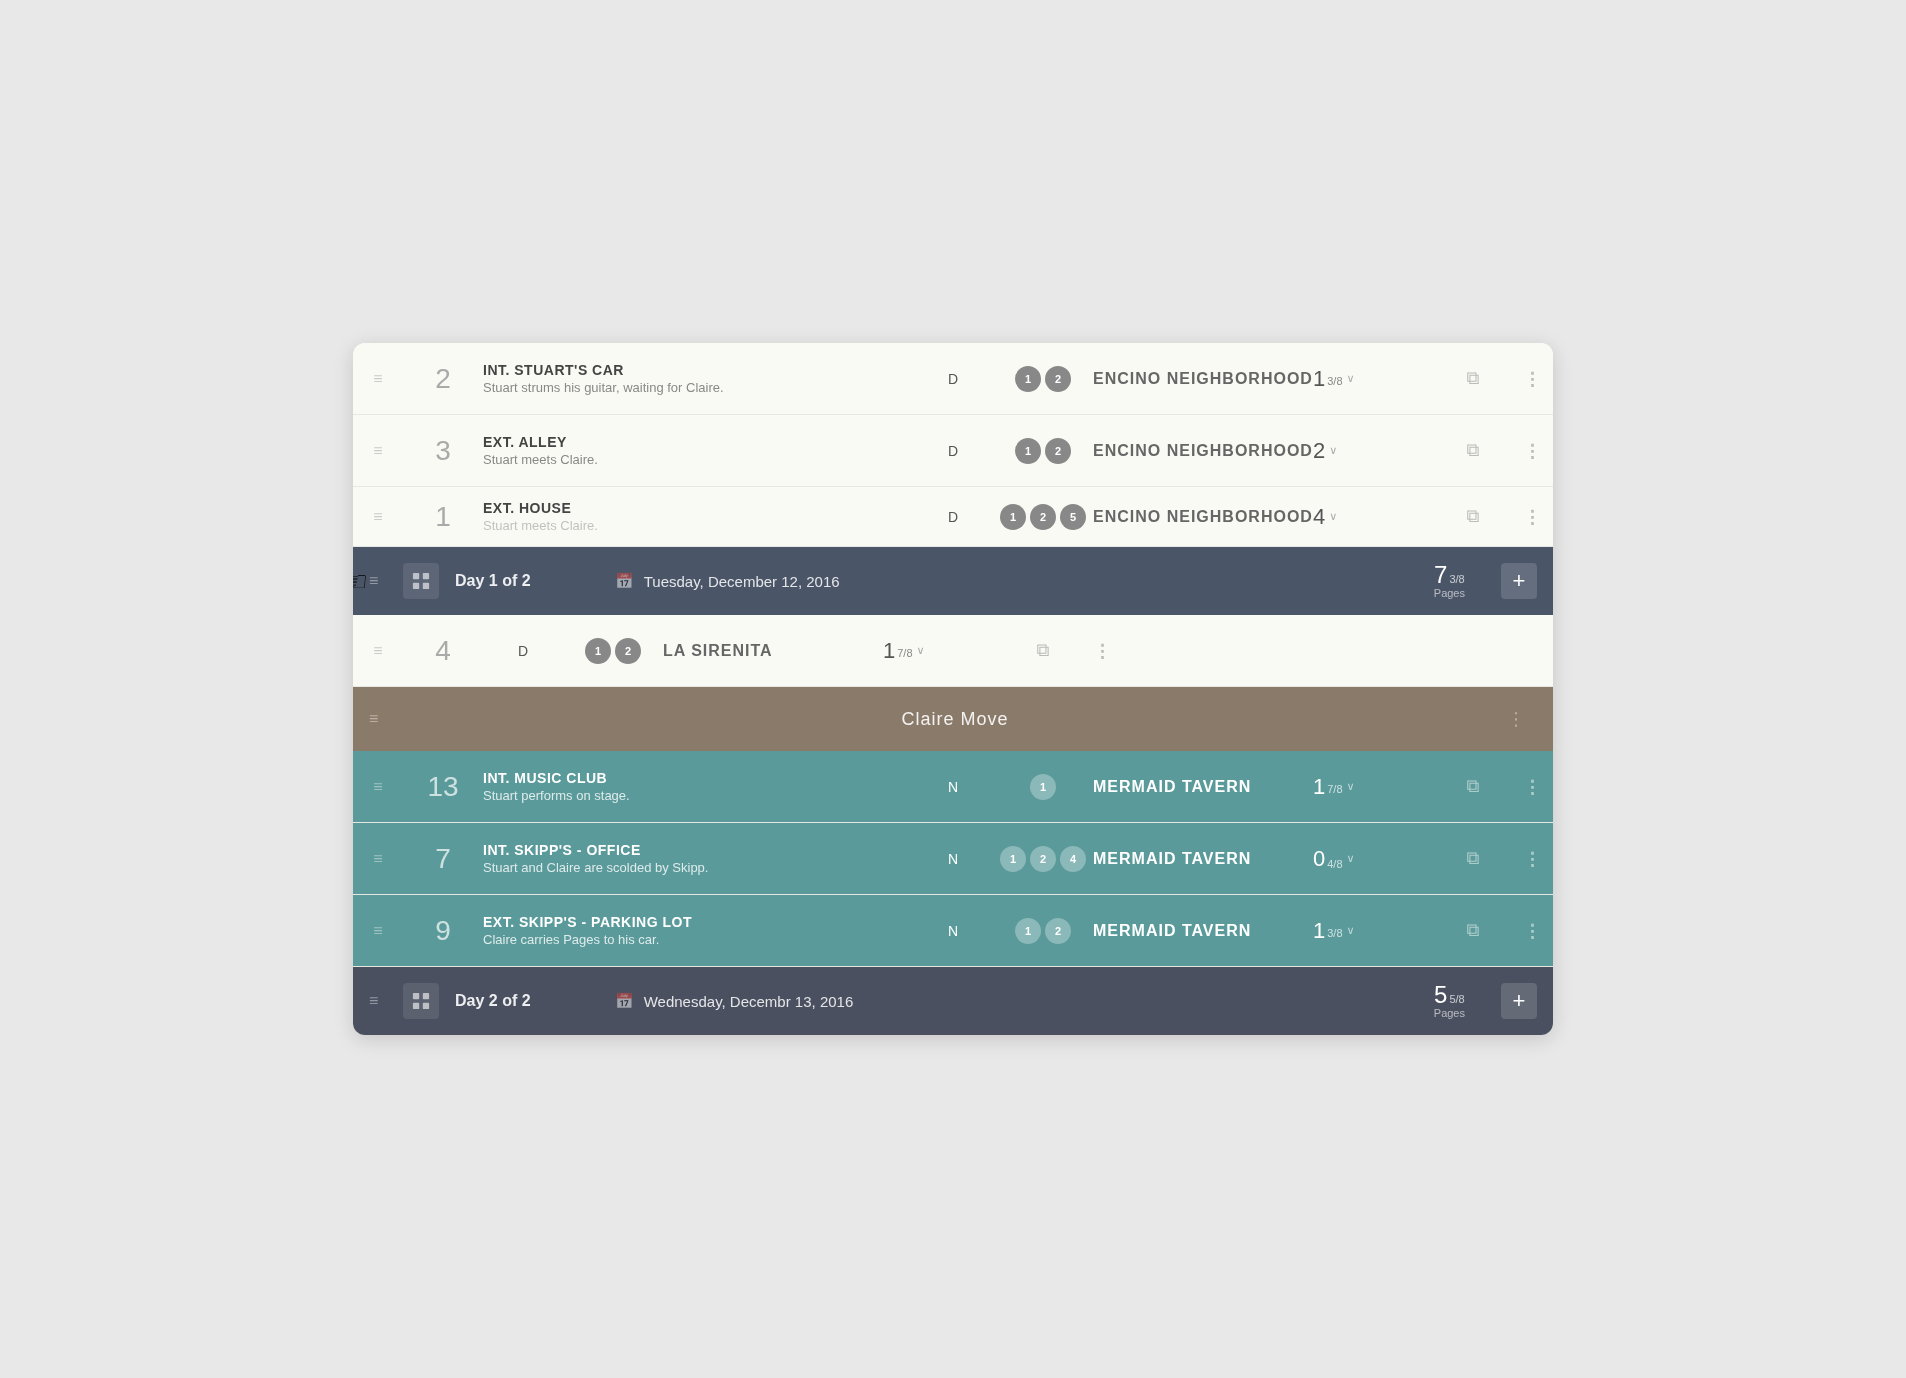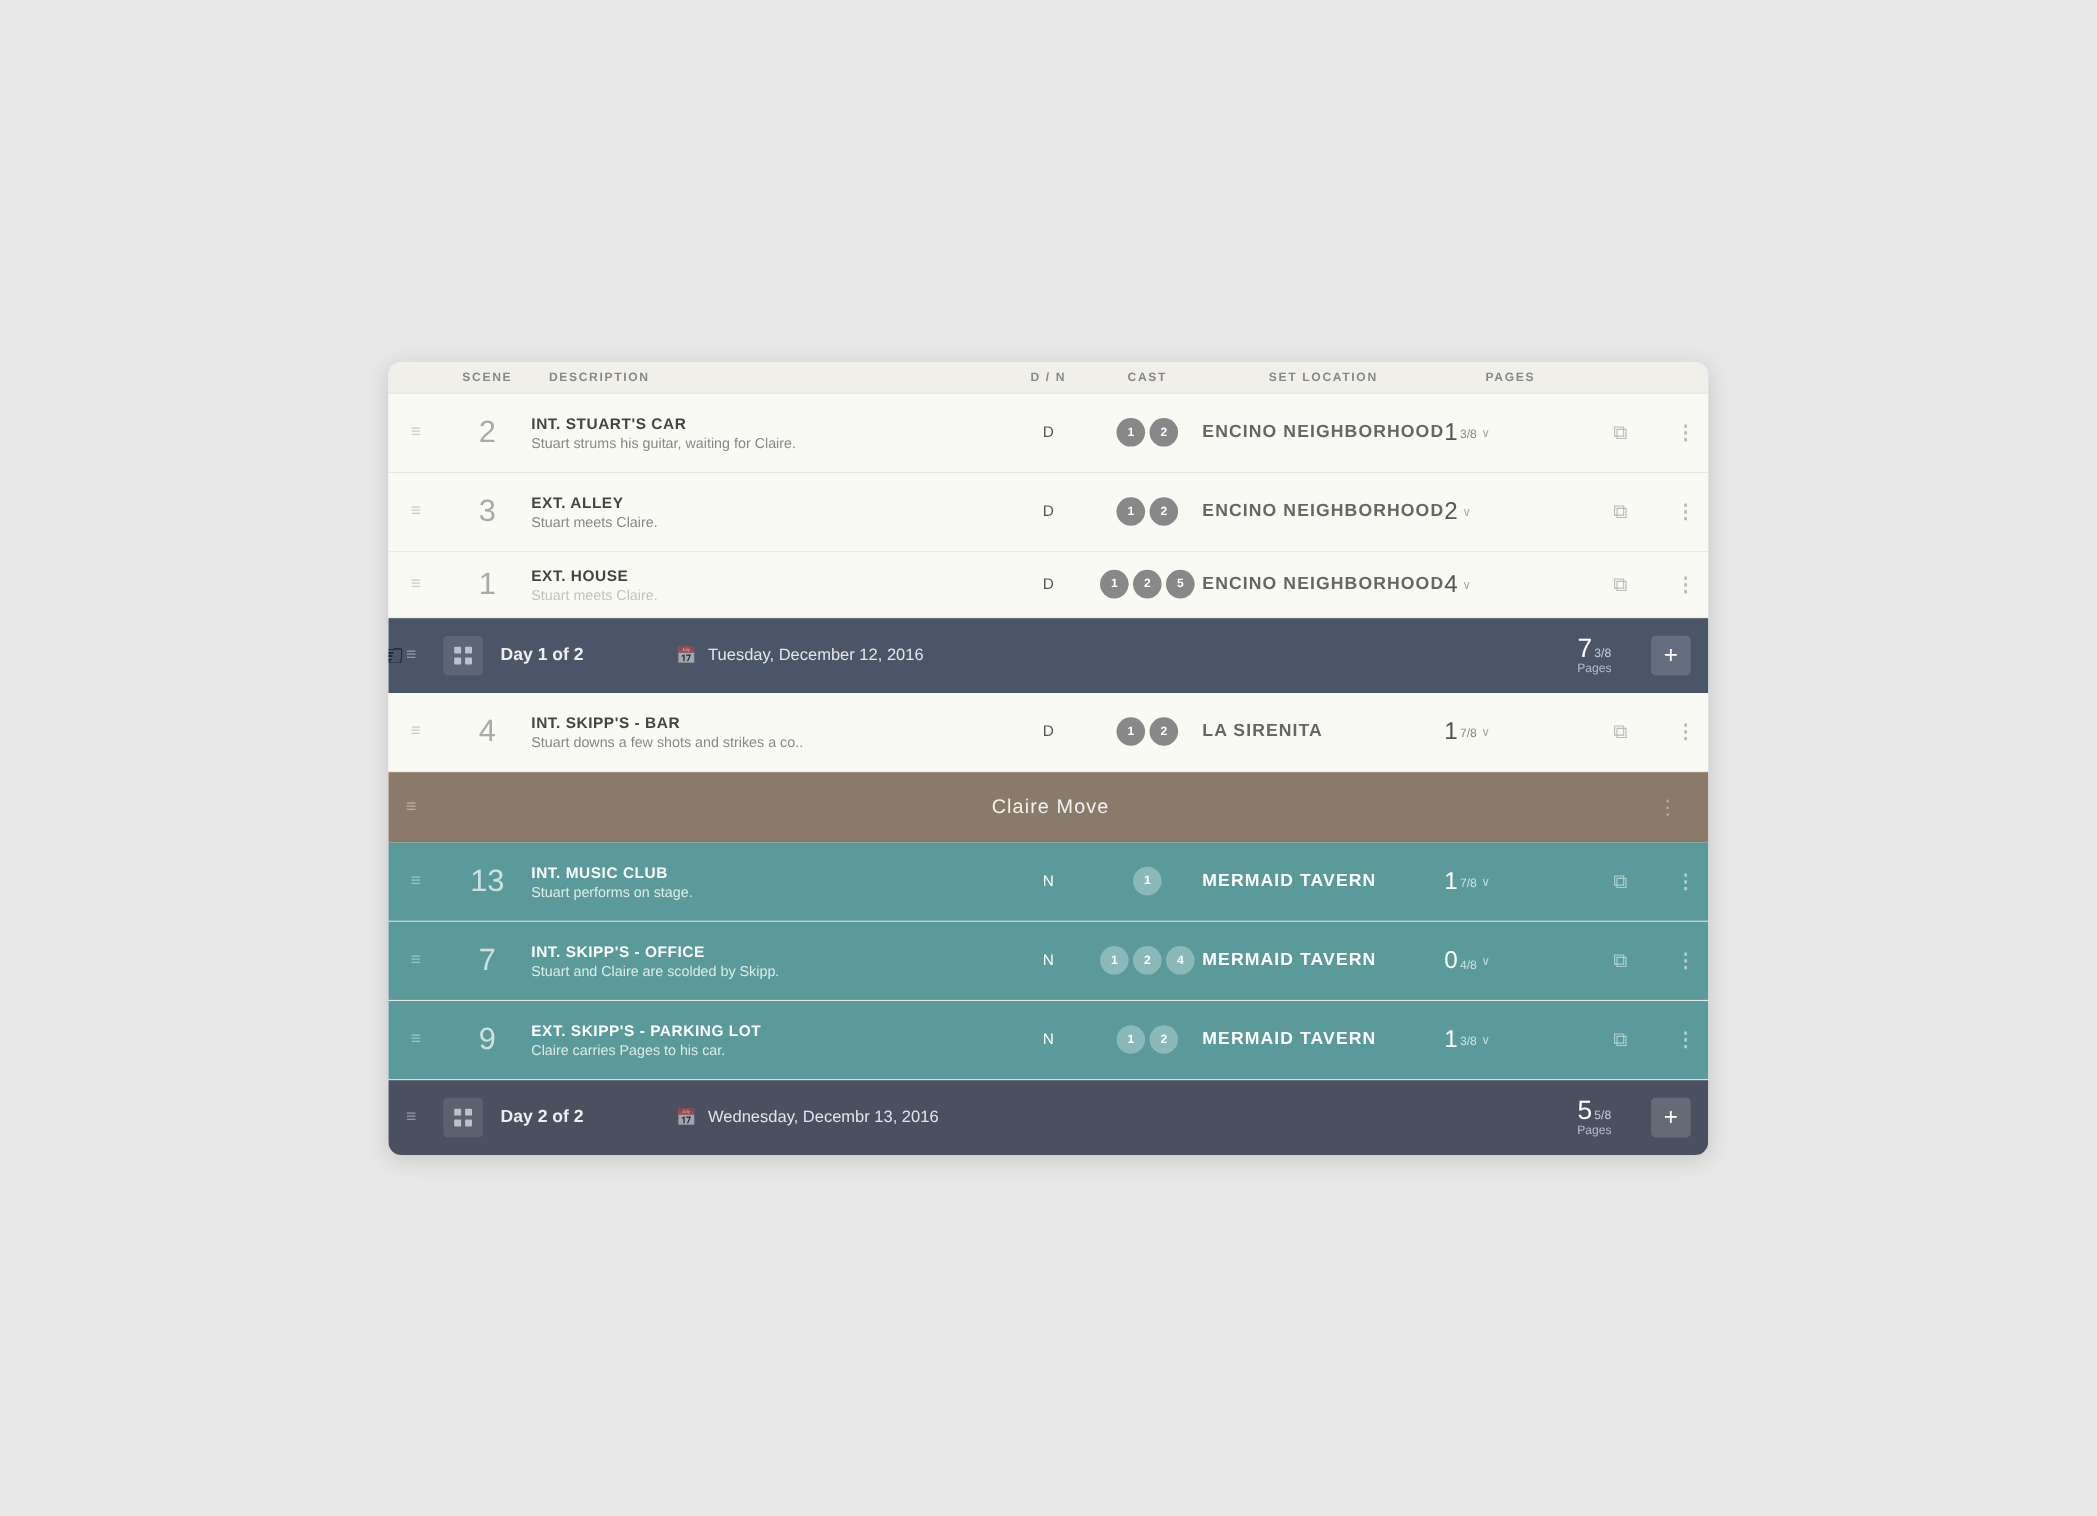--- a/index.html
+++ b/index.html
@@ -307,31 +307,20 @@
       font-size: 28px;
       z-index: 10;
       pointer-events: none;
     }
   </style>
 </head>
 <body>
 
 <div class="main-container">
 
-  <div class="col-header">
-    <div class="col col-drag"></div>
-    <div class="col col-scene">SCENE</div>
-    <div class="col col-desc">DESCRIPTION</div>
-    <div class="col col-dm">D / N</div>
-    <div class="col col-cast">CAST</div>
-    <div class="col col-location">SET LOCATION</div>
-    <div class="col col-pages">PAGES</div>
-    <div class="col col-icons"></div>
-    <div class="col col-more"></div>
-  </div>
 
   <div class="scene-row day1">
     <div class="drag-handle">≡</div>
     <div class="scene-num">2</div>
     <div class="scene-info">
       <div class="scene-title">INT. STUART'S CAR</div>
       <div class="scene-desc">Stuart strums his guitar, waiting for Claire.</div>
     </div>
     <div class="dm-col"><span class="dm-text">D</span></div>
     <div class="cast-col">
@@ -427,24 +416,20 @@
         </span>
         <span class="day-pages-label">Pages</span>
       </div>
       <div class="day-add-btn">+</div>
     </div>
   </div>
 
   <div class="scene-row day1">
     <div class="drag-handle">≡</div>
     <div class="scene-num">4</div>
-    <div class="scene-info">
-      <div class="scene-title">INT. SKIPP'S - BAR</div>
-      <div class="scene-desc">Stuart downs a few shots and strikes a co..</div>
-    </div>
     <div class="dm-col"><span class="dm-text">D</span></div>
     <div class="cast-col">
       <div class="cast-bubble">1</div>
       <div class="cast-bubble">2</div>
     </div>
     <div class="location-col"><span class="location-text">LA SIRENITA</span></div>
     <div class="pages-col">
       <span class="pages-main">1</span>
       <span class="pages-frac"> 7/8</span>
       <span class="pages-chevron">∨</span>

